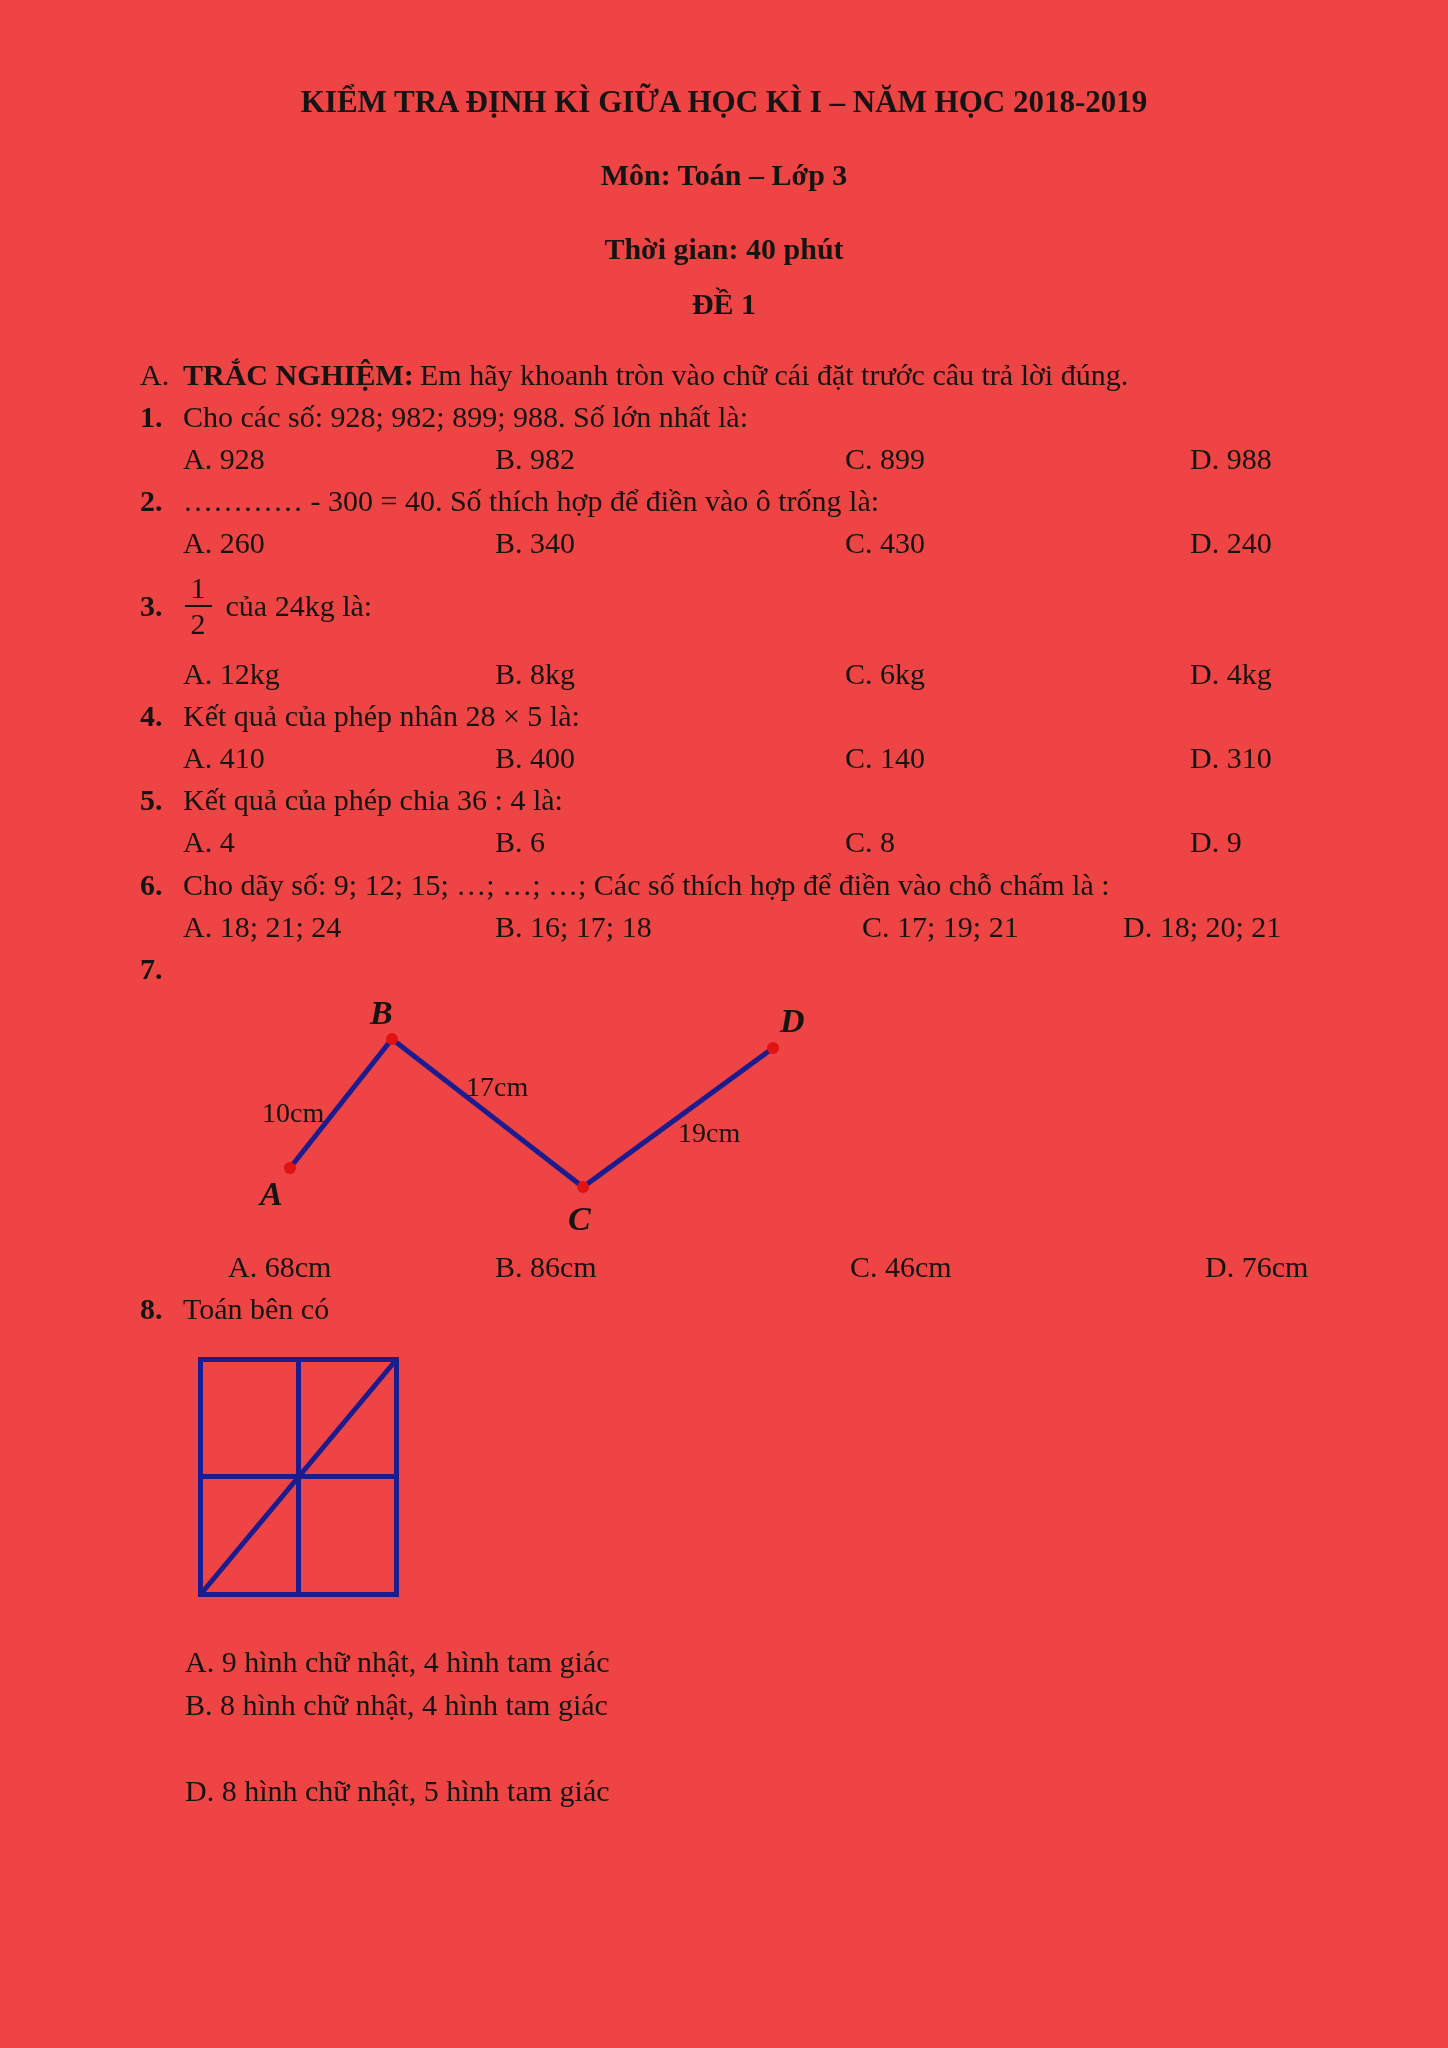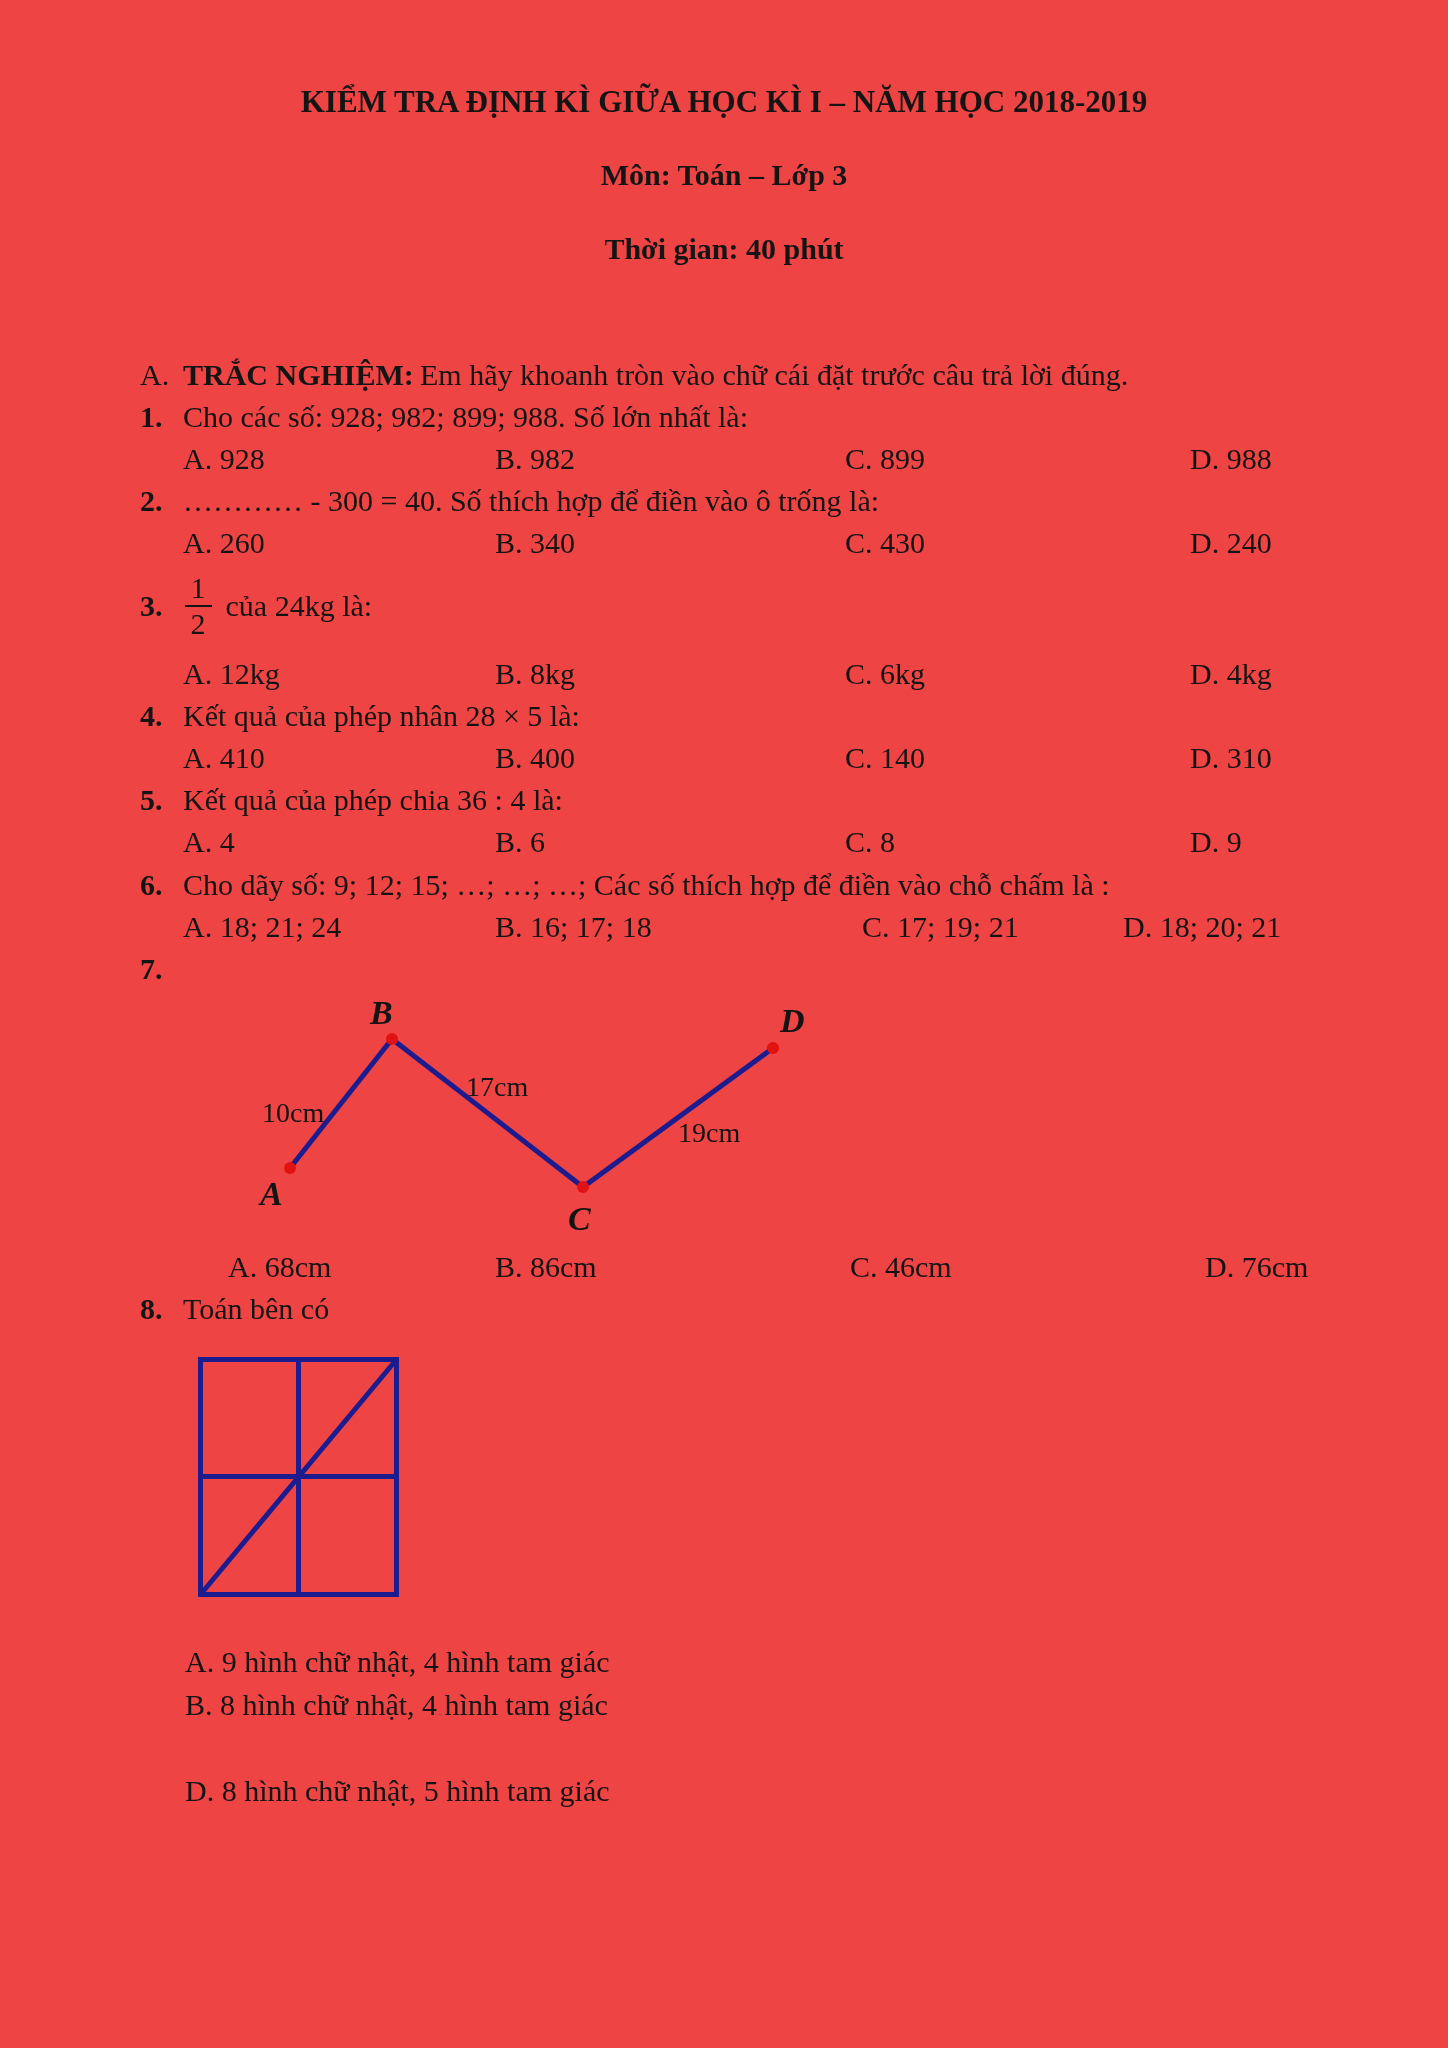--- a/index.html
+++ b/index.html
@@ -75,20 +75,21 @@
   }
 </style>
 </head>
 <body>
 
 <div class="page">
 
   <div class="center-line title" style="top:84px">KIỂM TRA ĐỊNH KÌ GIỮA HỌC KÌ I – NĂM HỌC 2018-2019</div>
   <div class="center-line" style="top:158px">Môn: Toán – Lớp 3</div>
   <div class="center-line" style="top:232px">Thời gian: 40 phút</div>
+  <div class="center-line" style="top:287px">ĐỀ 1</div>
 
   <div class="line" style="top:358px">
     <span class="sec-label">A.</span>
     <span class="sec-name">TRẮC NGHIỆM:</span>
     <span class="sec-instr">Em hãy khoanh tròn vào chữ cái đặt trước câu trả lời đúng.</span>
   </div>
 
   <div class="line" style="top:400px">
     <span class="qnum">1.</span>
     <span class="qtext">Cho các số: 928; 982; 899; 988. Số lớn nhất là:</span>

